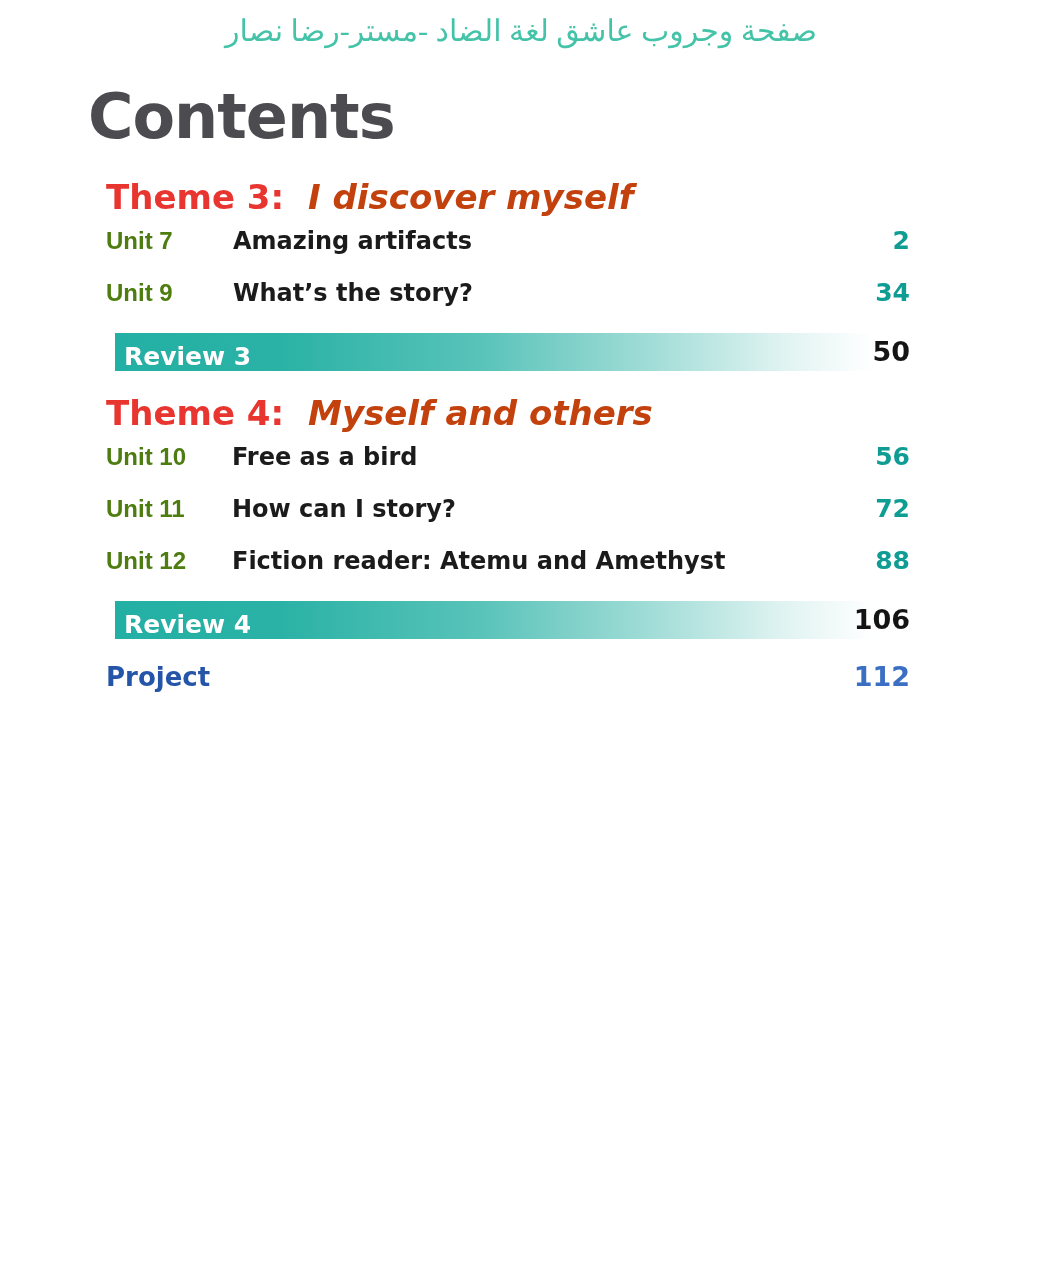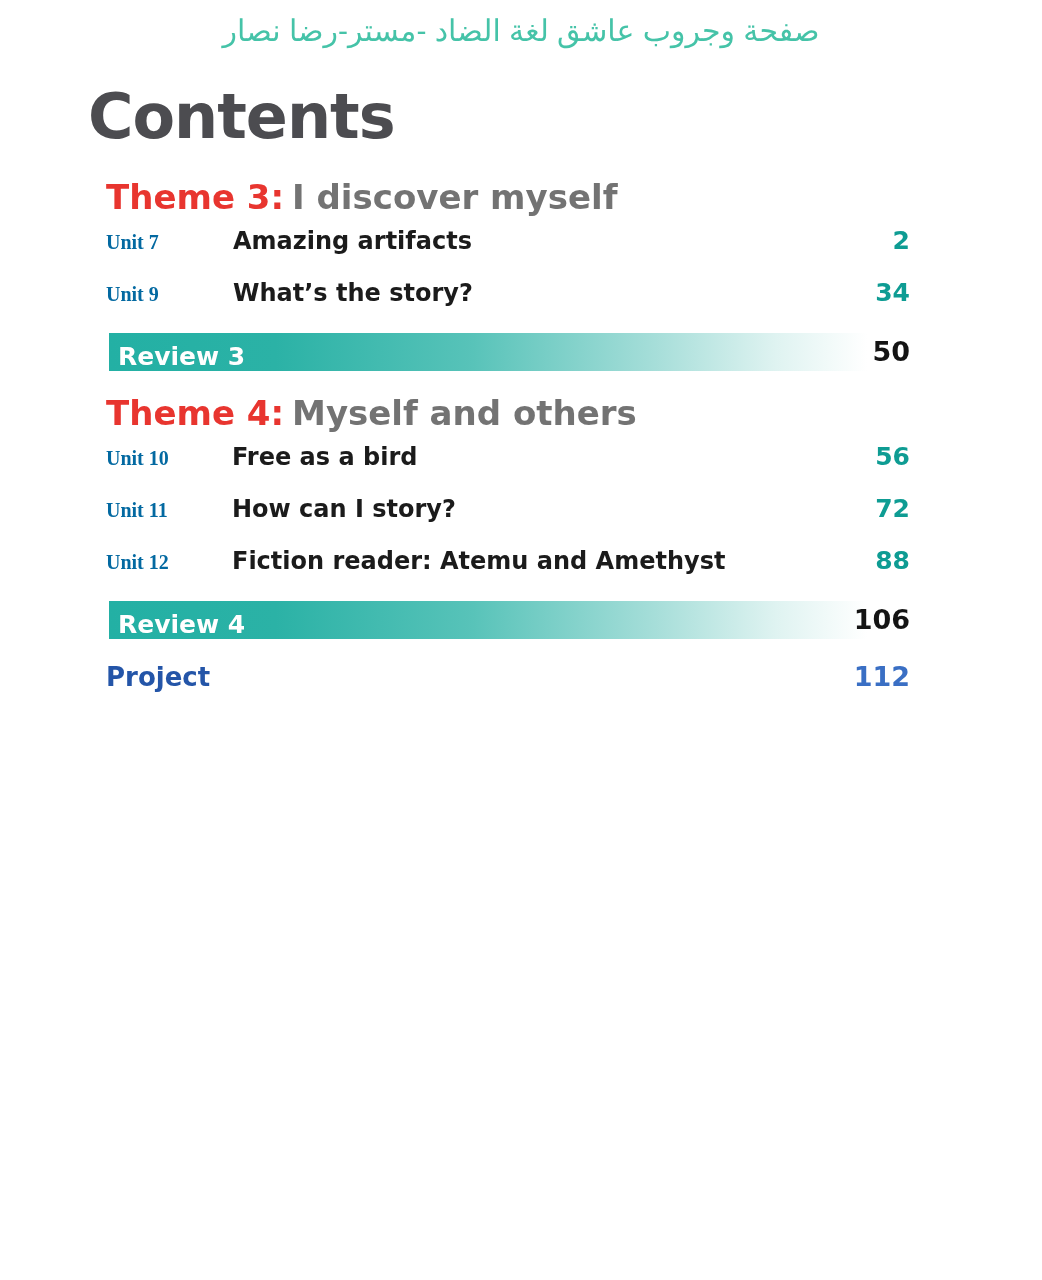--- a/index.html
+++ b/index.html
@@ -23,21 +23,21 @@
   }
 
   
   .watermark {
     position: absolute;
     top: 14px;
     left: 0;
     width: 1042px;
     text-align: center;
     color: #45c3a8;
-    font-family: Liberation Sans, sans-serif;
+    font-family: Liberation Serif, serif;
     font-size: 30px;
     font-weight: 400;
     line-height: 1.15;
     direction: rtl;
     white-space: nowrap;
     letter-spacing: 0px;
   }
 
   
   .contents-title {
@@ -63,34 +63,34 @@
 
   .theme-heading {
     font-family: "DejaVu Sans", sans-serif;
     font-weight: 700;
     font-size: 34px;
     line-height: 1;
     padding: 5px 0 12px 2px;
     white-space: nowrap;
   }
   .theme-heading .theme-label { color: #e8352f; }
-  .theme-heading .theme-name  { color: #737373; margin-left: 8px; }
+  .theme-heading .theme-name  { color: #c2410c; margin-left: 24px; font-style: italic; }
 
   .row {
     display: flex;
     align-items: baseline;
     height: 52px;
     position: relative;
   }
 
   .unit-label {
-    color: #0369a1;
-    font-family: Liberation Serif, serif;
-    font-weight: 700;
-    font-size: 20px;
+    color: #4d7c0f;
+    font-family: Liberation Sans, sans-serif;
+    font-weight: 700;
+    font-size: 24px;
     flex: 0 0 auto;
     white-space: nowrap;
     padding-left: 2px;
   }
   .row.wide-label .unit-label { width: 126px; }
   .row.narrow-label .unit-label { width: 127px; }
 
   .unit-title {
     color: #1b1b1b;
     font-family: "DejaVu Sans", sans-serif;
@@ -107,21 +107,21 @@
     flex: 0 0 auto;
     text-align: right;
     min-width: 58px;
     color: #0e9c93;
   }
 
   
   .review-row {
     position: relative;
     height: 46px;
-    margin: 3px 0 6px 5px;
+    margin: 3px 0 6px 11px;
     display: flex;
     align-items: center;
   }
   .review-bar {
     position: absolute;
     left: 0;
     top: 0;
     width: 758px;
     height: 38px;
     background: linear-gradient(to right,

